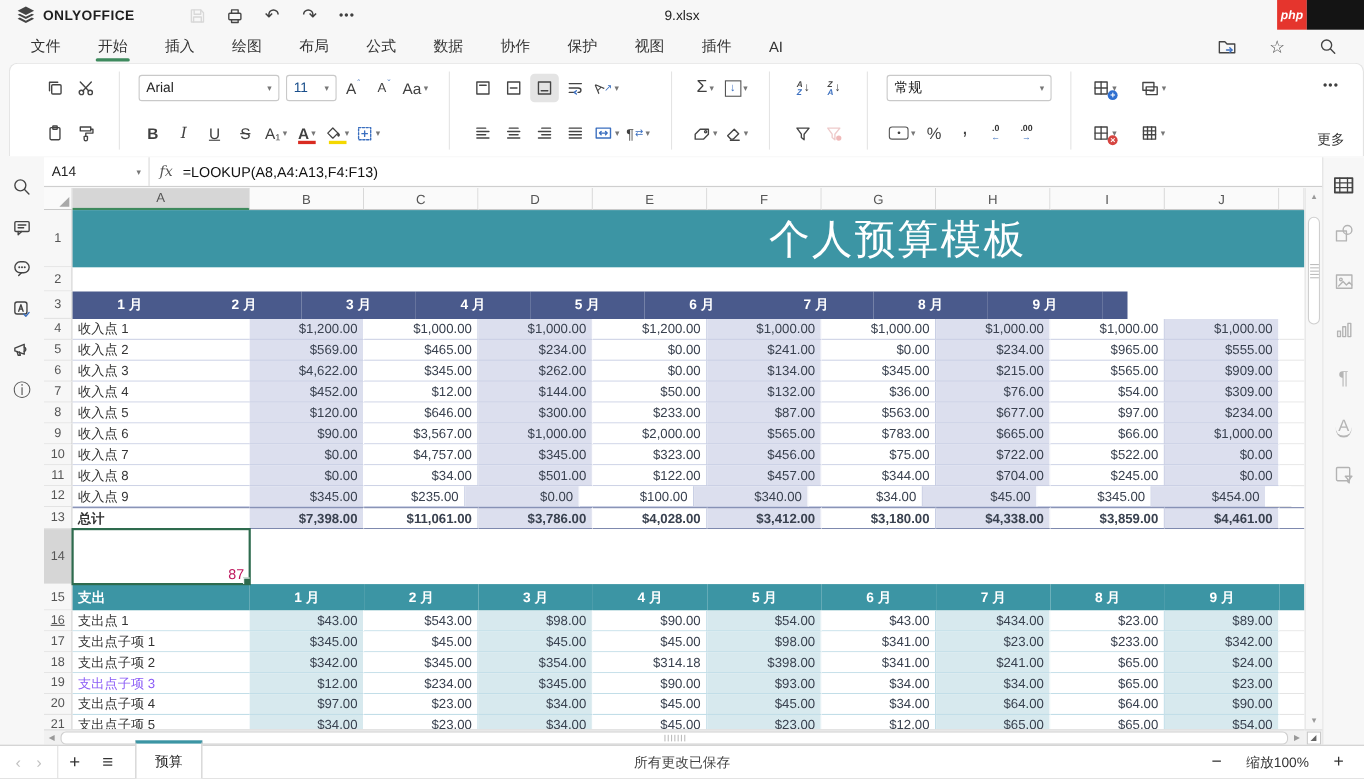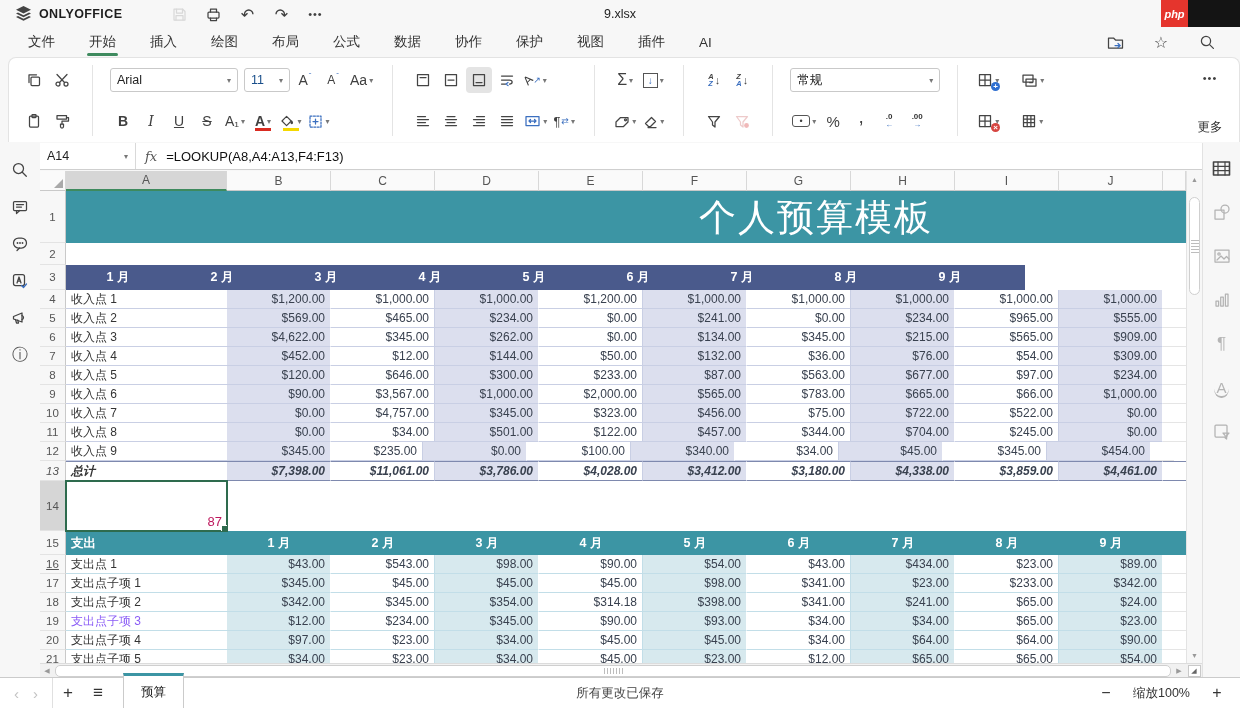--- a/index.html
+++ b/index.html
@@ -15,21 +15,21 @@
   .avatar{position:absolute;right:0;top:0;width:52px;height:27px;background:#141414;}
   
   .menubar{position:absolute;top:28px;left:0;right:0;height:29px;display:flex;align-items:center;}
   .menutabs{display:flex;align-items:center;gap:34px;margin-left:28px;}
   .mtab{font-size:13.5px;color:#333;padding:4px 0 5px;cursor:pointer;position:relative;white-space:nowrap;}
   .mtab.active::after{content:"";position:absolute;left:-2px;right:-2px;bottom:0;height:3px;background:#3E8A5E;border-radius:2px;}
   .menu-right{position:absolute;right:22px;display:flex;align-items:center;gap:24px;}
   .menu-right .mi{width:22px;height:22px;display:flex;align-items:center;justify-content:center;color:#444;font-size:16px;}
   
   .toolbar{position:absolute;top:57px;left:8px;right:0;height:85px;background:#fff;
-           border:1px solid #E3E3E3;border-bottom:none;border-radius:8px 8px 0 0;display:flex;align-items:stretch;padding:5px 6px 4px 8px;box-sizing:border-box;gap:10px;}
+           border:1px solid #E3E3E3;border-bottom:none;border-radius:8px 8px 0 0;display:flex;align-items:stretch;padding:5px 6px 4px 24px;box-sizing:border-box;gap:10px;}
   .tgroup{display:flex;flex-direction:column;justify-content:space-between;padding:2px 4px;}
   .trow{display:flex;align-items:center;gap:2px;height:30px;}
   .sep{width:1px;background:#E4E4E4;margin:2px 3px;}
   .tb{height:26px;min-width:26px;padding:0 2px;display:flex;align-items:center;justify-content:center;
       border-radius:4px;color:#404040;font-size:14px;gap:1px;position:relative;box-sizing:border-box;}
   .tb.active{background:#E4E4E4;}
   .tb.dis{opacity:.45;}
   .cv{font-size:8px;color:#777;margin-left:1px;}
   .combo{height:24px;border:1px solid #C9C9C9;border-radius:3px;display:flex;align-items:center;
          padding:0 6px;font-size:12.5px;color:#222;justify-content:space-between;background:#fff;box-sizing:border-box;}
@@ -776,21 +776,21 @@
           <div class="cell num" style="width: 92px; height: 19px; background: rgb(255, 255, 255); border-bottom: 1px solid rgb(201, 207, 228); border-right: 1px solid rgb(201, 207, 228); font-weight: normal;">$235.00</div>
           <div class="cell num" style="width: 104px; height: 19px; background: rgb(220, 223, 238); border-bottom: 1px solid rgb(201, 207, 228); border-right: 1px solid rgb(255, 255, 255); font-weight: normal;">$0.00</div>
           <div class="cell num" style="width: 104px; height: 19px; background: rgb(255, 255, 255); border-bottom: 1px solid rgb(201, 207, 228); border-right: 1px solid rgb(201, 207, 228); font-weight: normal;">$100.00</div>
           <div class="cell num" style="width: 104px; height: 19px; background: rgb(220, 223, 238); border-bottom: 1px solid rgb(201, 207, 228); border-right: 1px solid rgb(255, 255, 255); font-weight: normal;">$340.00</div>
           <div class="cell num" style="width: 104px; height: 19px; background: rgb(255, 255, 255); border-bottom: 1px solid rgb(201, 207, 228); border-right: 1px solid rgb(201, 207, 228); font-weight: normal;">$34.00</div>
           <div class="cell num" style="width: 104px; height: 19px; background: rgb(220, 223, 238); border-bottom: 1px solid rgb(201, 207, 228); border-right: 1px solid rgb(255, 255, 255); font-weight: normal;">$45.00</div>
           <div class="cell num" style="width: 104px; height: 19px; background: rgb(255, 255, 255); border-bottom: 1px solid rgb(201, 207, 228); border-right: 1px solid rgb(201, 207, 228); font-weight: normal;">$345.00</div>
           <div class="cell num" style="width: 104px; height: 19px; background: rgb(220, 223, 238); border-bottom: 1px solid rgb(201, 207, 228); border-right: 1px solid rgb(255, 255, 255); font-weight: normal;">$454.00</div>
           <div class="cell " style="width: 23px; height: 19px; background: rgb(255, 255, 255); border-bottom: 1px solid rgb(229, 229, 229);"></div>
         </div>
-        <div class="srow" style="height: 20px; font-style: italic;">
+        <div class="srow" style="height: 20px;">
           <div class="gut" style="height: 20px;">13</div>
           <div class="cell " style="width: 161px; height: 20px; background: rgb(255, 255, 255); border-bottom: 1px solid rgb(126, 137, 174); font-weight: bold; color: rgb(51, 51, 51); border-top: 1px solid rgb(126, 137, 174);">总计</div>
           <div class="cell num" style="width: 104px; height: 20px; background: rgb(220, 223, 238); border-bottom: 1px solid rgb(126, 137, 174); border-right: 1px solid rgb(255, 255, 255); font-weight: bold; border-top: 1px solid rgb(126, 137, 174);">$7,398.00</div>
           <div class="cell num" style="width: 104px; height: 20px; background: rgb(255, 255, 255); border-bottom: 1px solid rgb(126, 137, 174); border-right: 1px solid rgb(201, 207, 228); font-weight: bold; border-top: 1px solid rgb(126, 137, 174);">$11,061.00</div>
           <div class="cell num" style="width: 104px; height: 20px; background: rgb(220, 223, 238); border-bottom: 1px solid rgb(126, 137, 174); border-right: 1px solid rgb(255, 255, 255); font-weight: bold; border-top: 1px solid rgb(126, 137, 174);">$3,786.00</div>
           <div class="cell num" style="width: 104px; height: 20px; background: rgb(255, 255, 255); border-bottom: 1px solid rgb(126, 137, 174); border-right: 1px solid rgb(201, 207, 228); font-weight: bold; border-top: 1px solid rgb(126, 137, 174);">$4,028.00</div>
           <div class="cell num" style="width: 104px; height: 20px; background: rgb(220, 223, 238); border-bottom: 1px solid rgb(126, 137, 174); border-right: 1px solid rgb(255, 255, 255); font-weight: bold; border-top: 1px solid rgb(126, 137, 174);">$3,412.00</div>
           <div class="cell num" style="width: 104px; height: 20px; background: rgb(255, 255, 255); border-bottom: 1px solid rgb(126, 137, 174); border-right: 1px solid rgb(201, 207, 228); font-weight: bold; border-top: 1px solid rgb(126, 137, 174);">$3,180.00</div>
           <div class="cell num" style="width: 104px; height: 20px; background: rgb(220, 223, 238); border-bottom: 1px solid rgb(126, 137, 174); border-right: 1px solid rgb(255, 255, 255); font-weight: bold; border-top: 1px solid rgb(126, 137, 174);">$4,338.00</div>
           <div class="cell num" style="width: 104px; height: 20px; background: rgb(255, 255, 255); border-bottom: 1px solid rgb(126, 137, 174); border-right: 1px solid rgb(201, 207, 228); font-weight: bold; border-top: 1px solid rgb(126, 137, 174);">$3,859.00</div>

